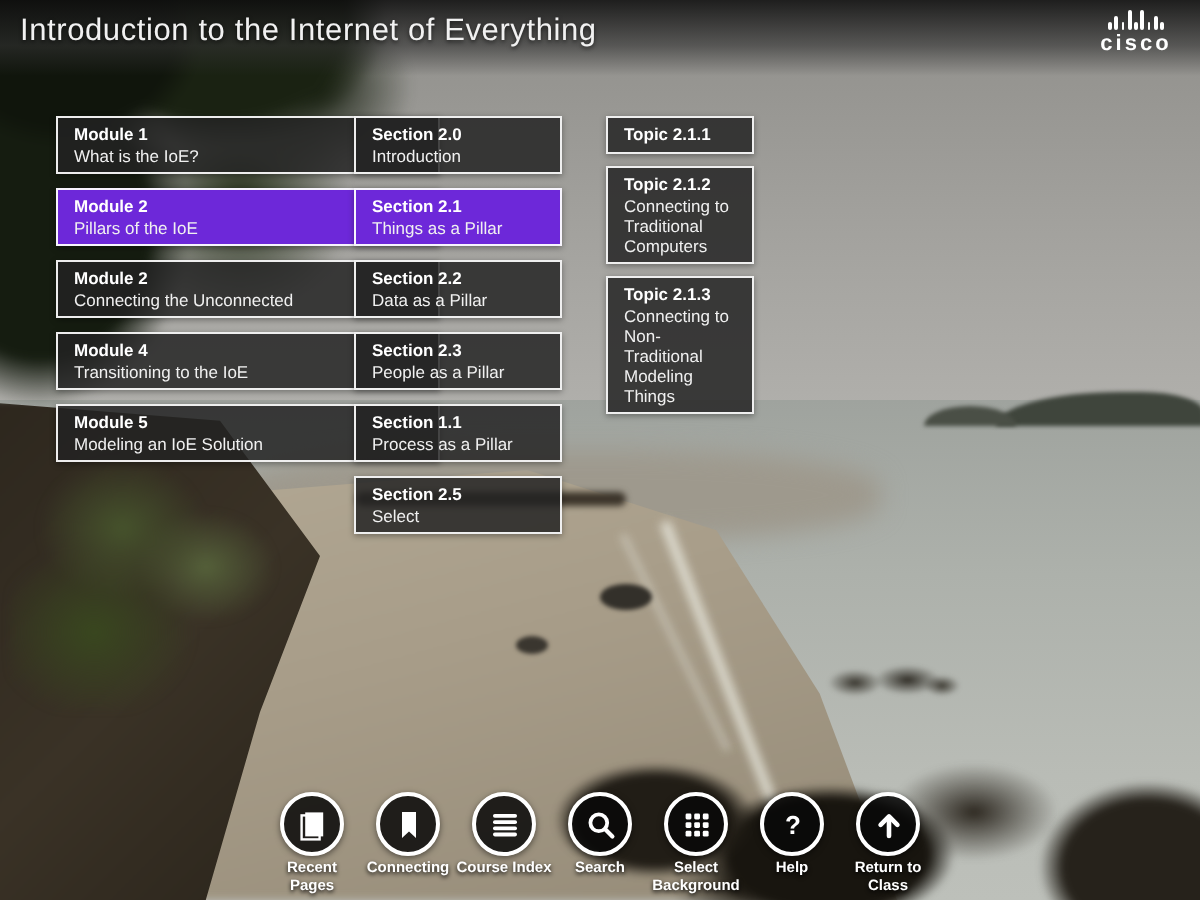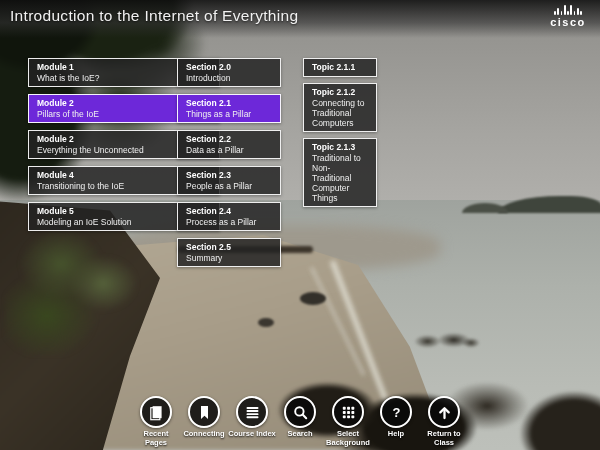--- a/index.html
+++ b/index.html
@@ -151,21 +151,21 @@
     <div class="navbox">
       <div class="nav-title">Module 1</div>
       <div class="nav-sub">What is the IoE?</div>
     </div>
     <div class="navbox selected">
       <div class="nav-title">Module 2</div>
       <div class="nav-sub">Pillars of the IoE</div>
     </div>
     <div class="navbox">
       <div class="nav-title">Module 2</div>
-      <div class="nav-sub">Everything the Unconnected</div>
+      <div class="nav-sub">Connecting the Unconnected</div>
     </div>
     <div class="navbox">
       <div class="nav-title">Module 4</div>
       <div class="nav-sub">Transitioning to the IoE</div>
     </div>
     <div class="navbox">
       <div class="nav-title">Module 5</div>
       <div class="nav-sub">Modeling an IoE Solution</div>
     </div>
   </div>
@@ -181,40 +181,40 @@
     </div>
     <div class="navbox">
       <div class="nav-title">Section 2.2</div>
       <div class="nav-sub">Data as a Pillar</div>
     </div>
     <div class="navbox">
       <div class="nav-title">Section 2.3</div>
       <div class="nav-sub">People as a Pillar</div>
     </div>
     <div class="navbox">
-      <div class="nav-title">Section 2.4</div>
+      <div class="nav-title">Section 1.1</div>
       <div class="nav-sub">Process as a Pillar</div>
     </div>
     <div class="navbox">
       <div class="nav-title">Section 2.5</div>
-      <div class="nav-sub">Summary</div>
+      <div class="nav-sub">Select</div>
     </div>
   </div>
 
   <div class="col col-topics">
     <div class="navbox">
       <div class="nav-title">Topic 2.1.1</div>
     </div>
     <div class="navbox">
       <div class="nav-title">Topic 2.1.2</div>
       <div class="nav-sub">Connecting to Traditional Computers</div>
     </div>
     <div class="navbox">
       <div class="nav-title">Topic 2.1.3</div>
-      <div class="nav-sub">Traditional to Non-Traditional Computer Things</div>
+      <div class="nav-sub">Connecting to Non-Traditional Modeling Things</div>
     </div>
   </div>
 
   <div class="toolbar">
 
     <div class="tb-cell">
       <div class="tb-circle">
         <svg width="17" height="17" viewBox="0 0 17 17">
           <rect x="4" y="2.5" width="9" height="12" fill="none" stroke="#fff" stroke-width="1.2" transform="translate(-1.2,1.2)"></rect>
           <rect x="4.6" y="2.2" width="9" height="12" fill="#fff"></rect>

